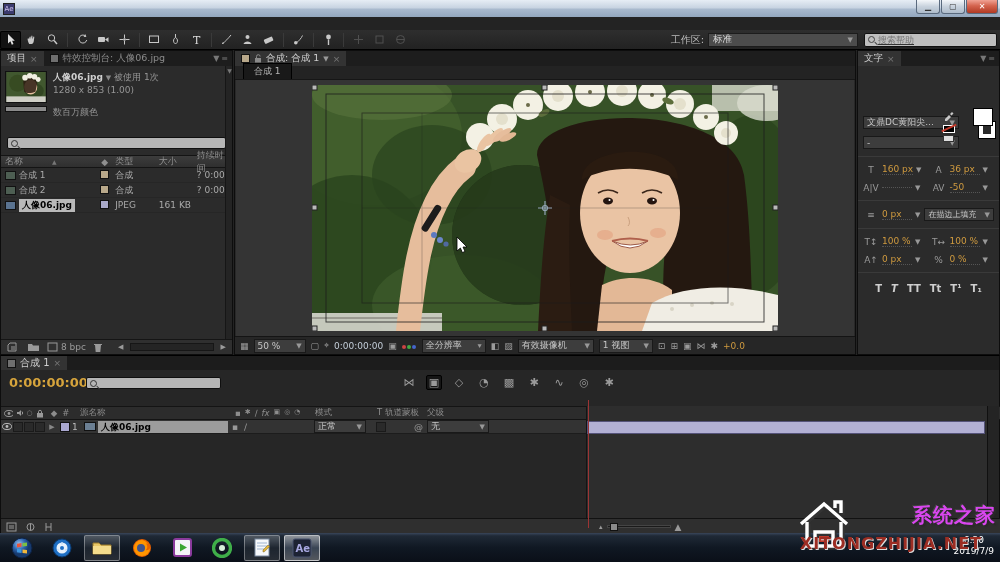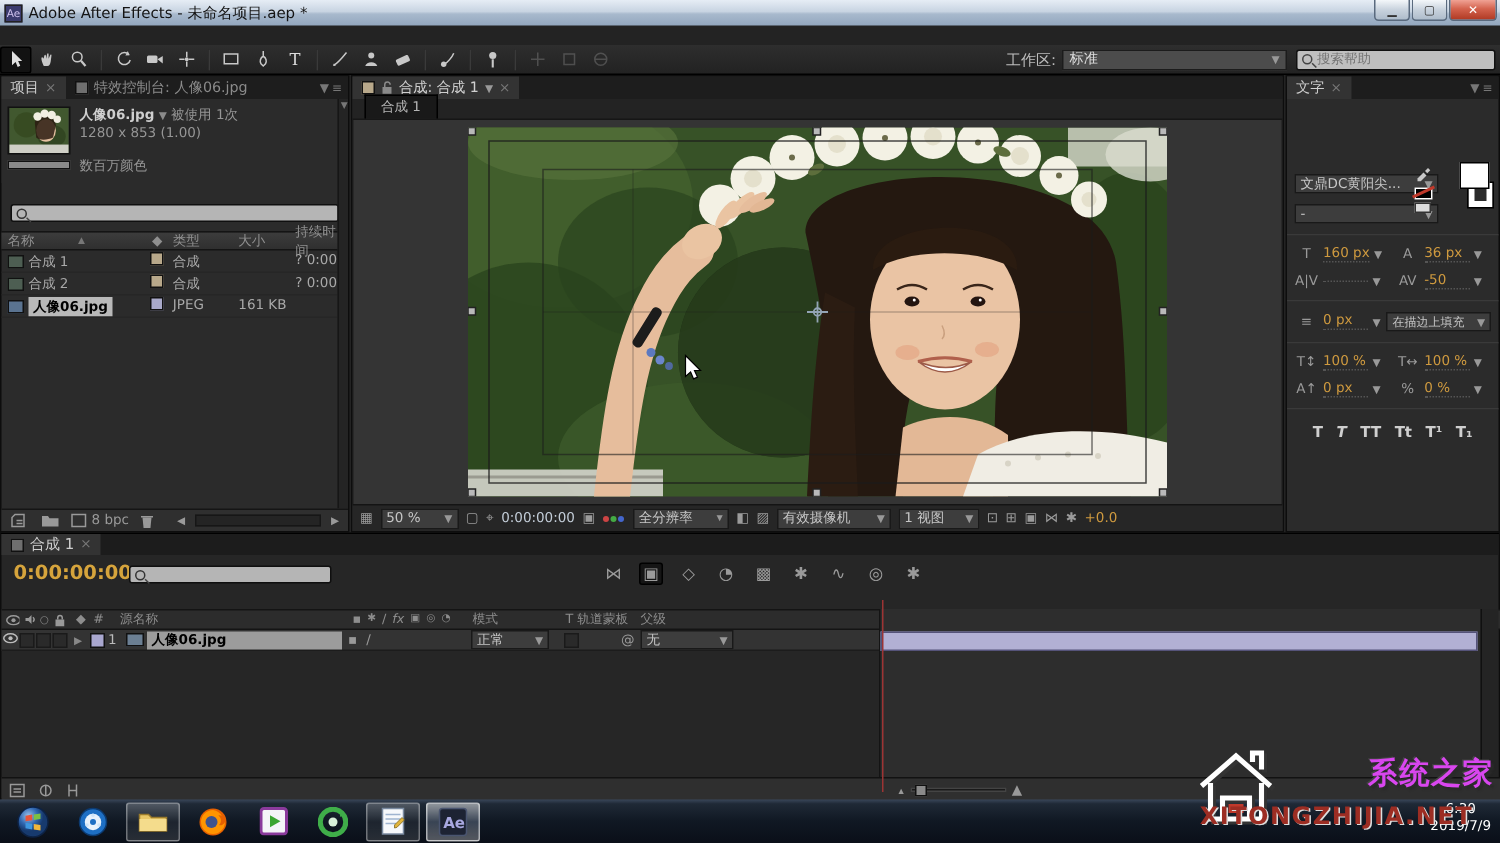--- a/index.html
+++ b/index.html
@@ -34,21 +34,21 @@
   .tool svg { display:block; }
   .tsep { width:1px; height:14px; background:#151515; border-right:1px solid #3a3a3a; margin:0 4px; }
   .tool.disabled { opacity:.3; }
   .wslabel { margin-left:auto; color:#bdbdbd; }
   .wsdd { width:150px; height:14px; background:#4c4c4c; border:1px solid #1c1c1c; color:#ddd;
     display:flex; align-items:center; justify-content:space-between; padding:0 4px; margin:0 6px 0 4px; font-size:9.5px;}
   .ddarrow { color:#999; font-size:7px; }
   .helpsearch { width:133px; height:14px; background:#bfbfbf; border:1px solid #111; border-radius:2px;
     display:flex; align-items:center; margin-right:3px; padding:0 3px; }
   .helpsearch input { border:none; background:transparent; width:105px; font-size:9px; color:#333; outline:none;
-    font-family:"DejaVu Sans",sans-serif;}
+    font-family:"DejaVu Sans",sans-serif;text-decoration:underline;}
   .mag { width:7px; height:7px; border:1.4px solid #444; border-radius:50%; position:relative; margin-right:3px; flex:none;}
   .mag::after { content:""; position:absolute; width:4px; height:1.4px; background:#444; transform:rotate(45deg); left:5px; top:6px; }
 
   
   .panel { position:absolute; background:#2b2b2b; border:1px solid #0d0d0d; }
   .tabbar { height:15px; background:#1d1d1d; display:flex; align-items:stretch; font-size:9.5px; color:#8b8b8b; }
   .tab { display:flex; align-items:center; gap:4px; padding:0 6px; }
   .tab.active { background:#333; color:#cfcfcf; }
   .tclose { font-size:9px; color:#777; }
   .pmenu { margin-left:auto; display:flex; align-items:center; gap:2px; padding-right:4px; color:#777; font-size:8px; }
@@ -180,21 +180,20 @@
     text-shadow:1px 1px 0 #ddd; letter-spacing:1px; }
   .wmhouse { position:absolute; left:0px; top:6px; }
 </style>
 </head>
 <body>
 
 <div id="root">
 
   <div class="titlebar">
     <span class="appico">Ae</span>
-    <span>Adobe After Effects - 未命名项目.aep *</span>
     <div class="winbtns">
       <div class="winbtn">▁</div>
       <div class="winbtn">▢</div>
       <div class="winbtn close">✕</div>
     </div>
   </div>
 
 
   <div class="toolbar">
     <div class="tool active">

